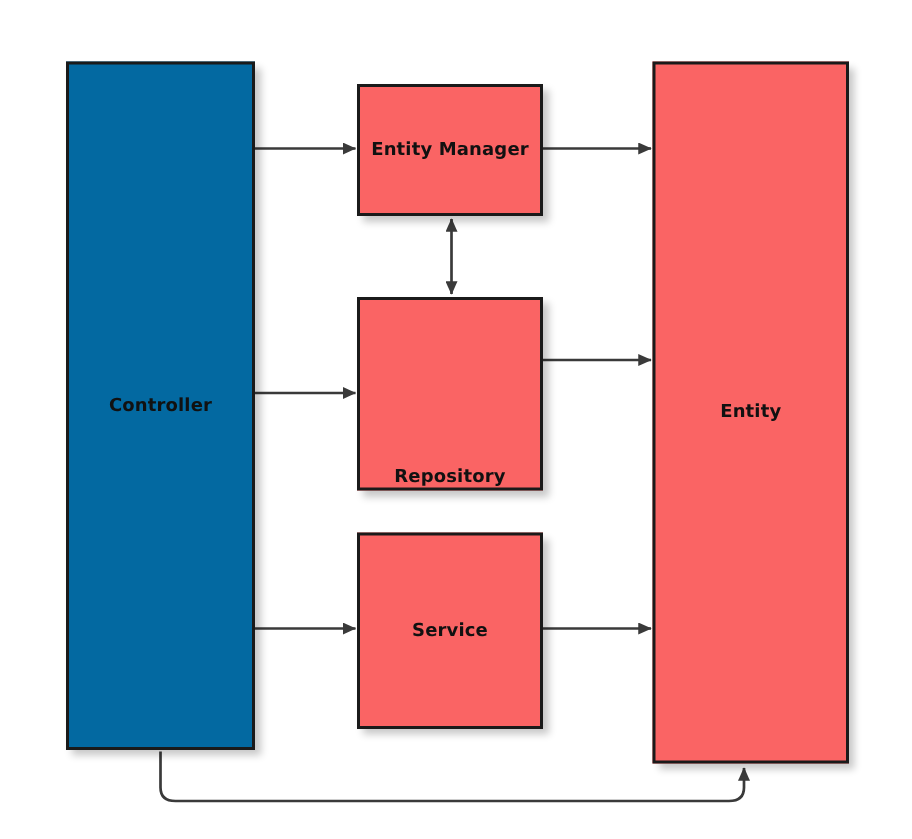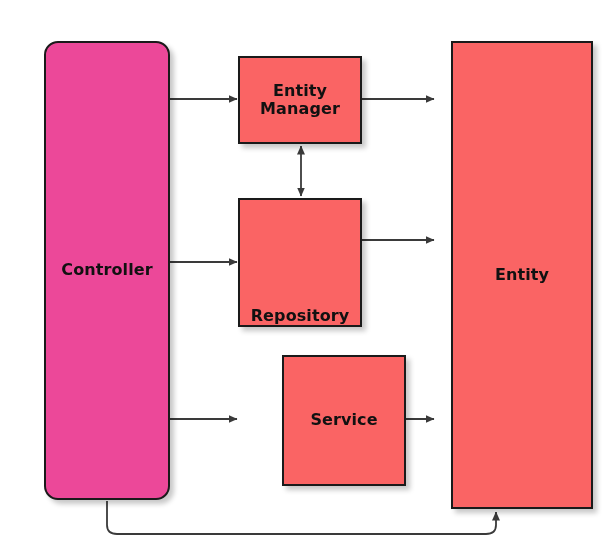--- a/index.html
+++ b/index.html
@@ -21,21 +21,21 @@
     position: absolute;
     box-sizing: border-box;
     border: 2px solid #1a1a1a;
     display: flex;
     align-items: center;
     justify-content: center;
     box-shadow: 4px 4px 5px rgba(0,0,0,0.22);
     z-index: 3;
   }
   .node-label {
-    font-size: 16px;
+    font-size: 12px;
     font-weight: bold;
     color: #111111;
     letter-spacing: 0.1px;
     text-align: center;
     line-height: 1.15;
     user-select: none;
   }
   #node-controller {
     left: 44px;
     top: 41px;
@@ -55,23 +55,23 @@
     height: 129px;
     align-items: flex-end;
   }
   #node-service {
     left: 238px;
     top: 355px;
     width: 124px;
     height: 131px;
   }
   #node-entity {
-    left: 451px;
+    left: 435px;
     top: 41px;
-    width: 142px;
+    width: 131px;
     height: 468px;
   }
   #edge-layer {
     position: absolute;
     left: 0;
     top: 0;
     width: 608px;
     height: 559px;
     z-index: 1;
   }
@@ -103,33 +103,33 @@
       <line x1="362" y1="240" x2="434" y2="240" marker-end="url(#arrowhead)"></line>
 
       <line x1="362" y1="419" x2="434" y2="419" marker-end="url(#arrowhead)"></line>
 
       <line x1="301" y1="146" x2="301" y2="196" marker-end="url(#arrowhead)" marker-start="url(#arrowhead-start)"></line>
 
       <path d="M 107 501 L 107 525 Q 107 534 117 534 L 486 534 Q 496 534 496 525 L 496 512" marker-end="url(#arrowhead)"></path>
     </g>
   </svg>
 
-  <div class="node" id="node-controller" style="background:#ec4899;border-radius:14px;">
+  <div class="node" id="node-controller" style="background:#0369a1;">
     <span class="node-label">Controller</span>
   </div>
 
   <div class="node" id="node-entity-manager" style="background:#FA6464;">
     <span class="node-label">Entity Manager</span>
   </div>
 
   <div class="node" id="node-repository" style="background:#FA6464;">
     <span class="node-label">Repository</span>
   </div>
 
-  <div class="node" id="node-service" style="background:#FA6464;margin-left:44px;">
+  <div class="node" id="node-service" style="background:#FA6464;">
     <span class="node-label">Service</span>
   </div>
 
   <div class="node" id="node-entity" style="background:#FA6464;">
     <span class="node-label">Entity</span>
   </div>
 
 </div>
 
 </body></html>

